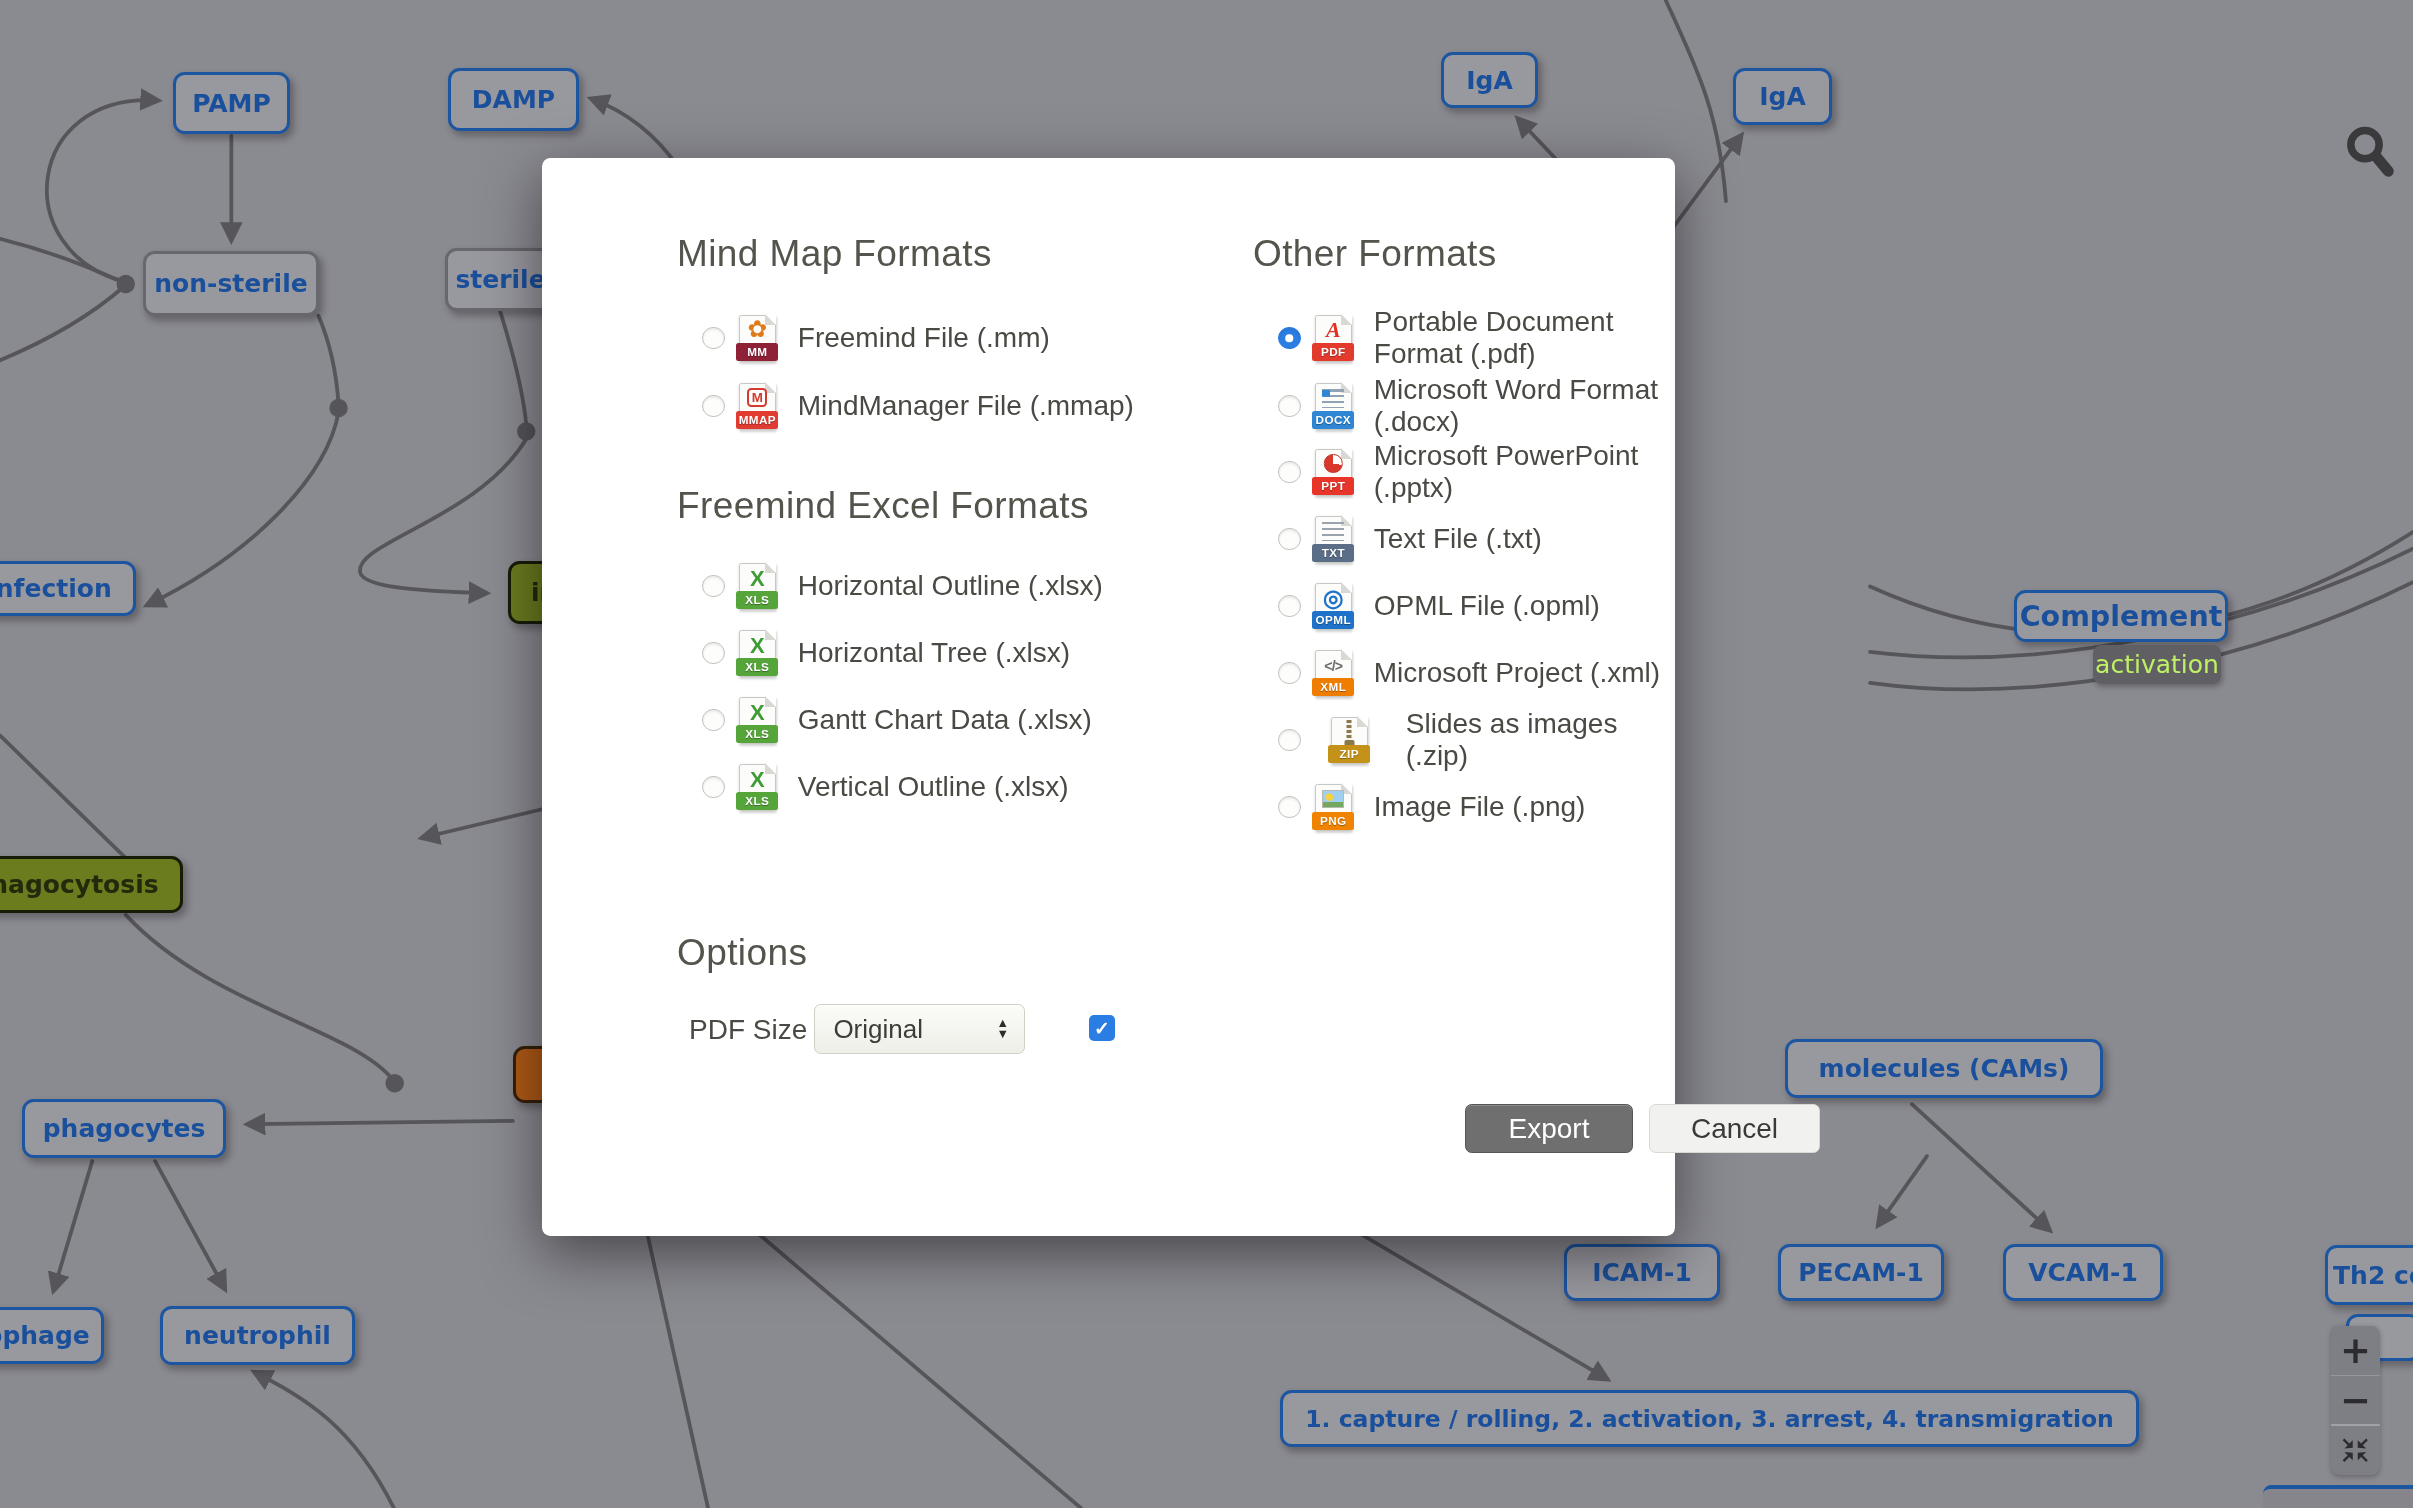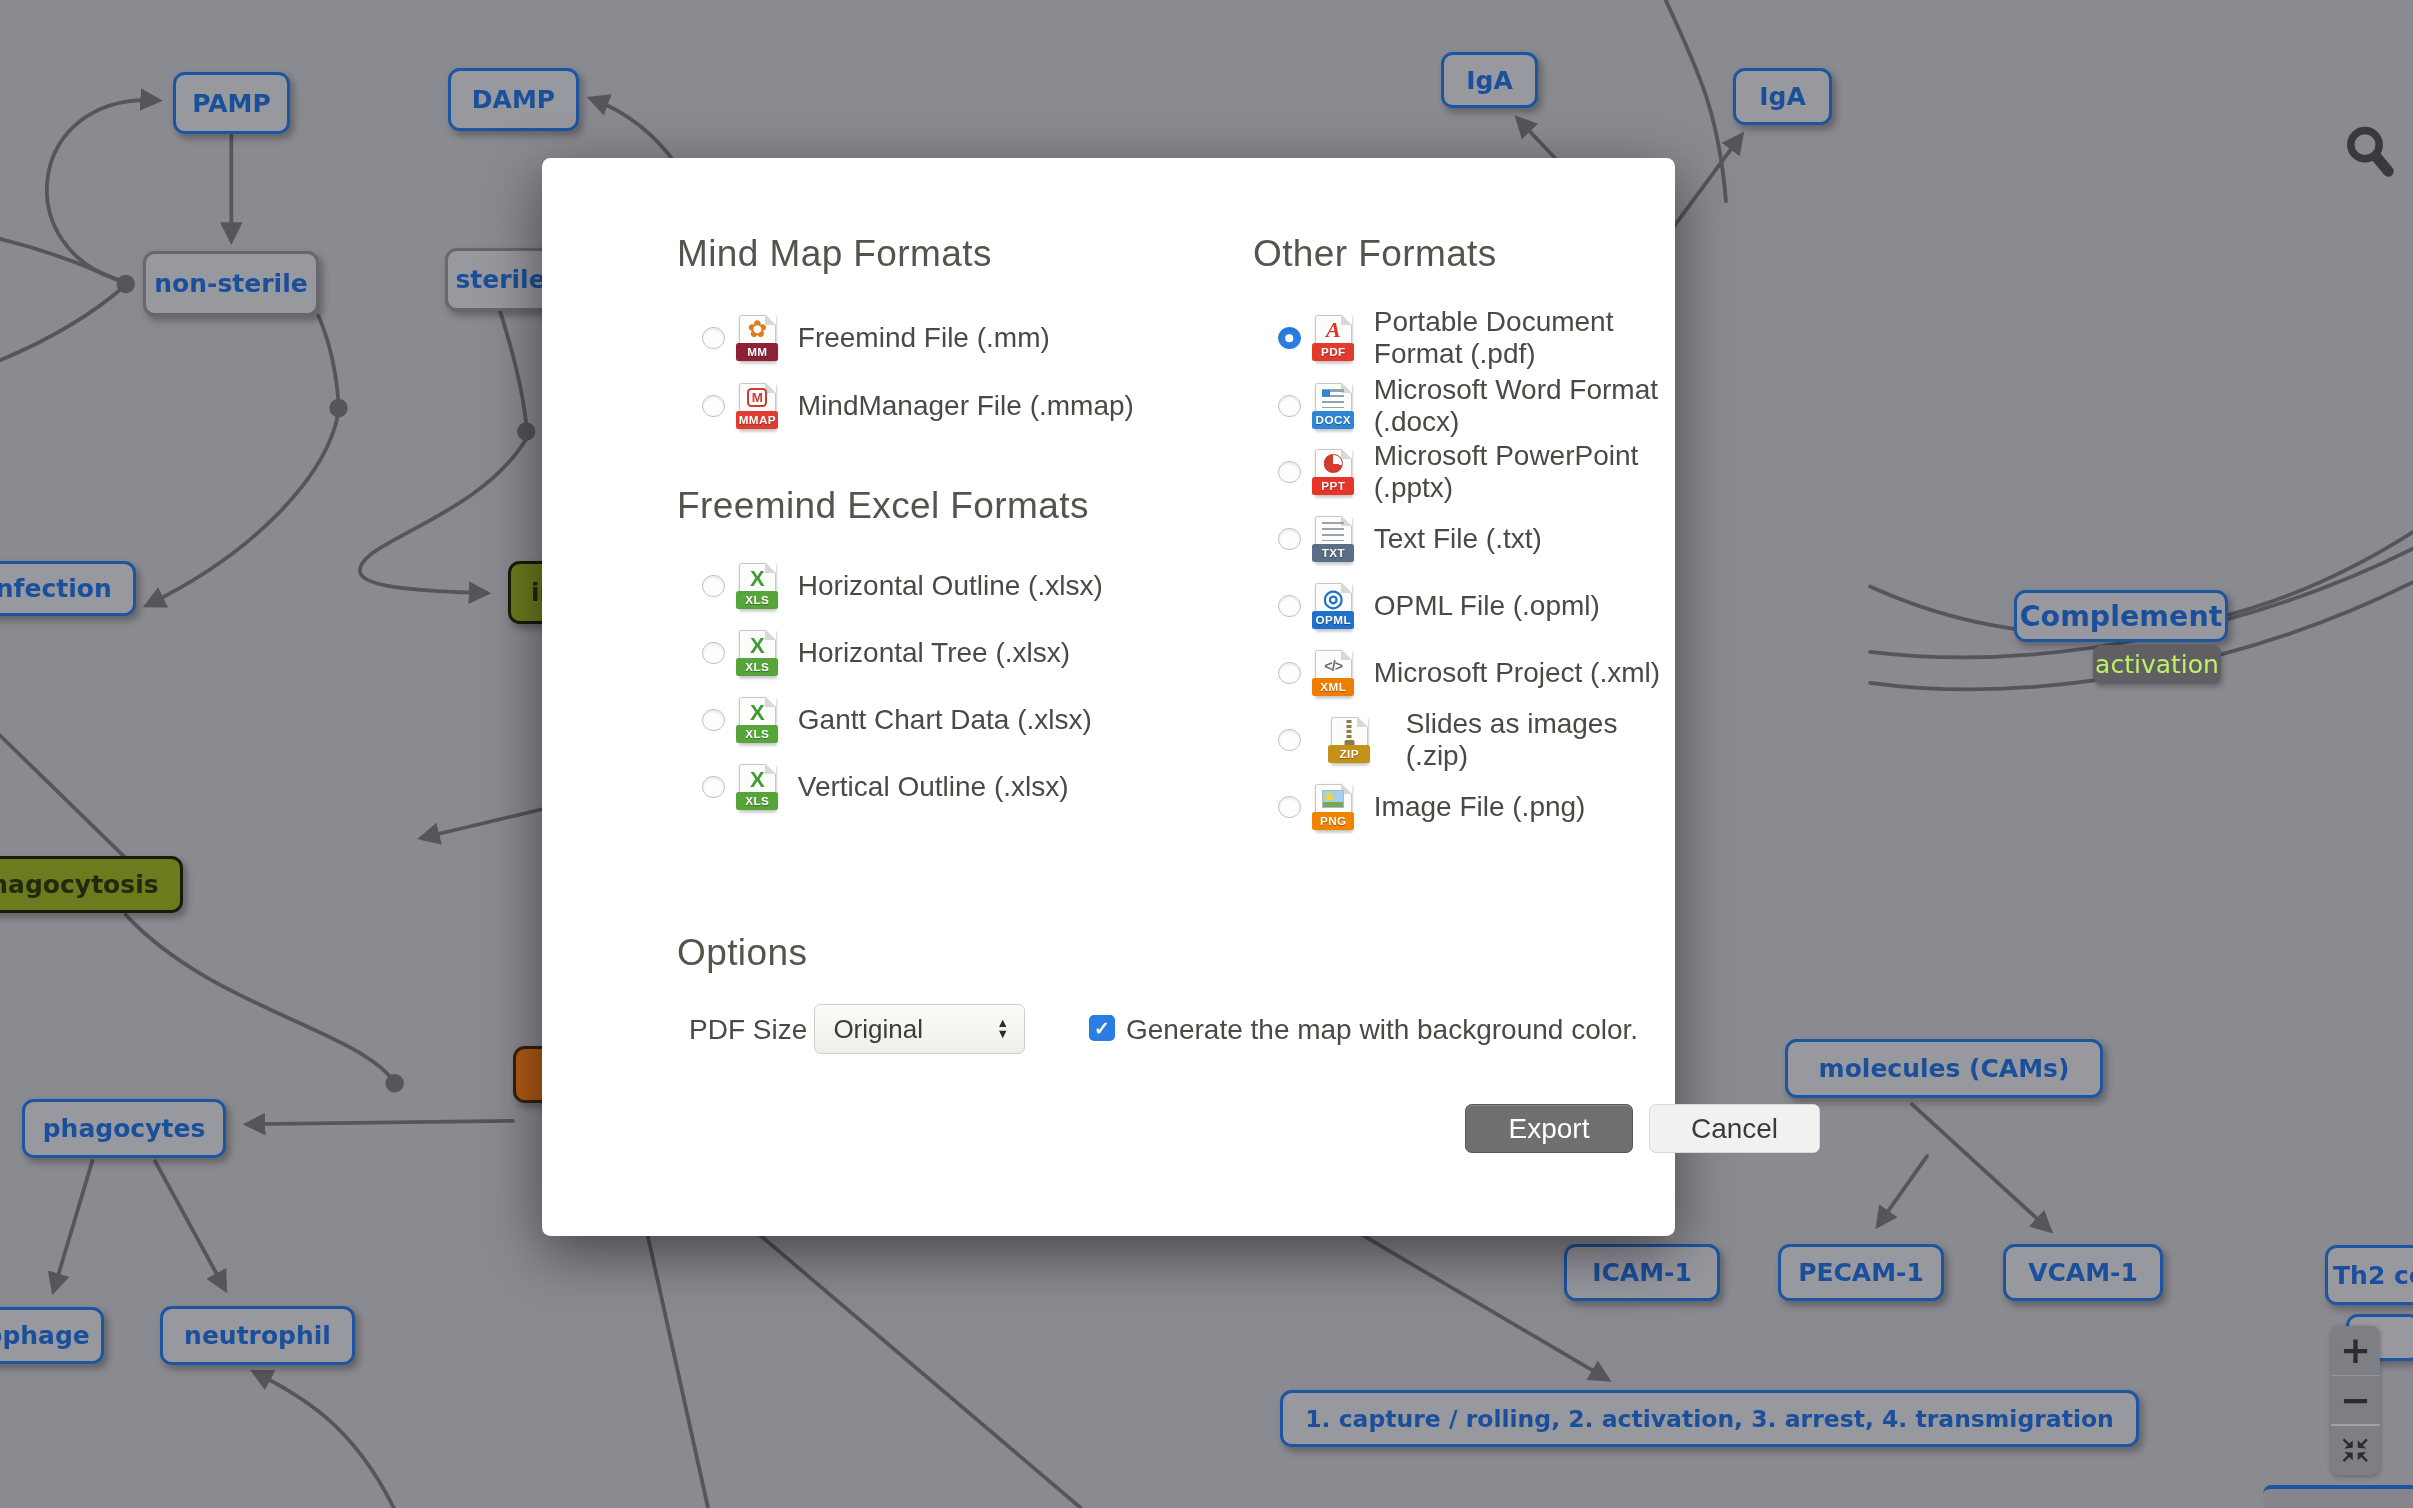--- a/index.html
+++ b/index.html
@@ -353,18 +353,17 @@
     <span class="select-value">Original</span>
     <span class="select-arrows">
       <span>▲</span>
       <span>▼</span>
     </span>
   </div>
 
   <div class="checkbox">
     <span>✓</span>
   </div>
-  <div class="chk-label">Generate the map with background color.</div>
 
   <div class="btn btn-export">Export</div>
   <div class="btn btn-cancel">Cancel</div>
 </div>
 
 
 </body></html>

